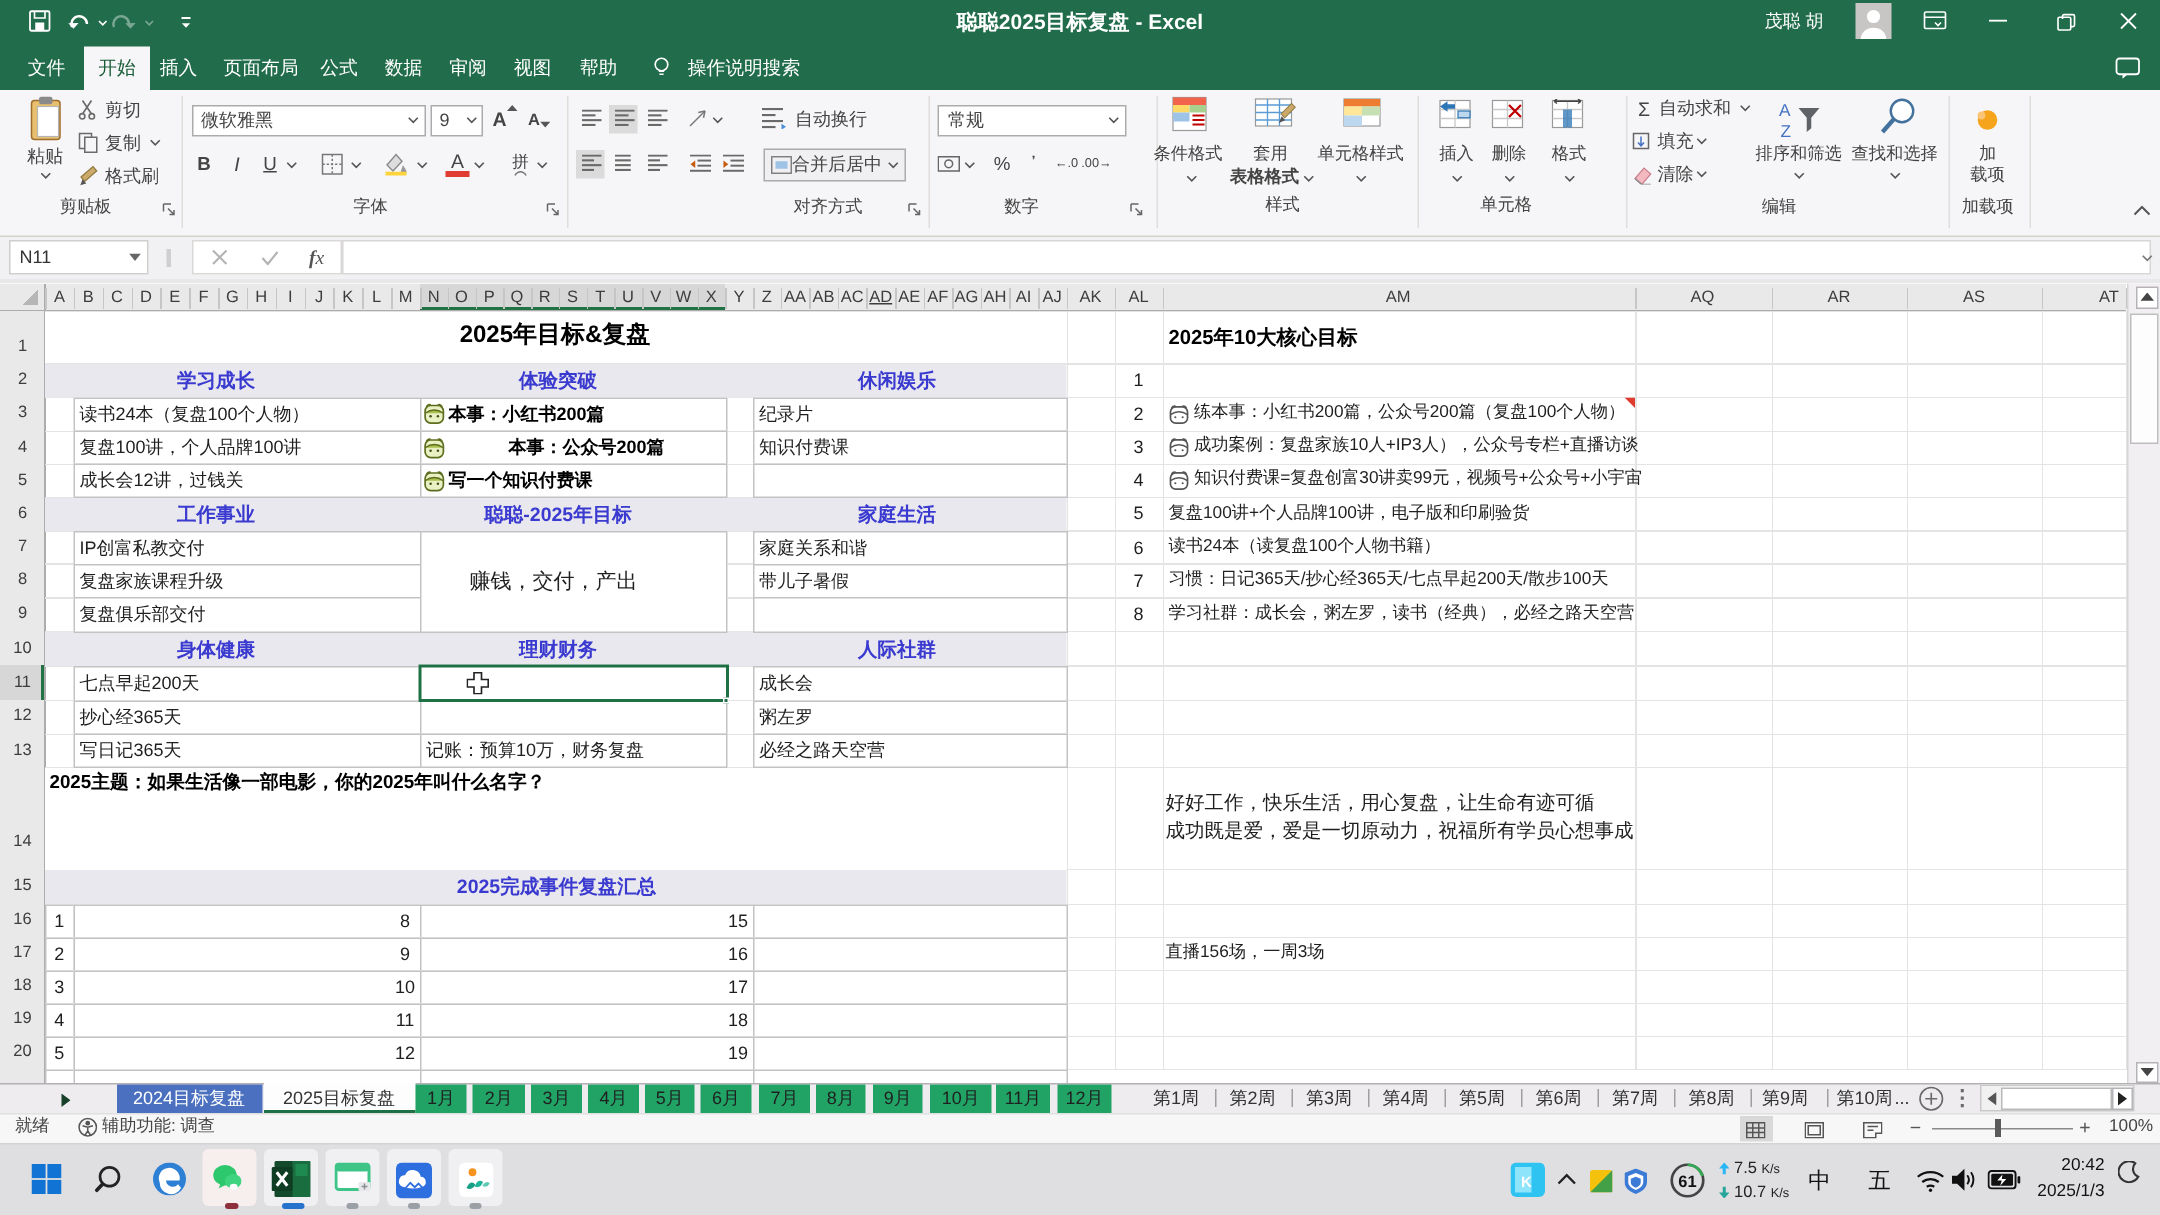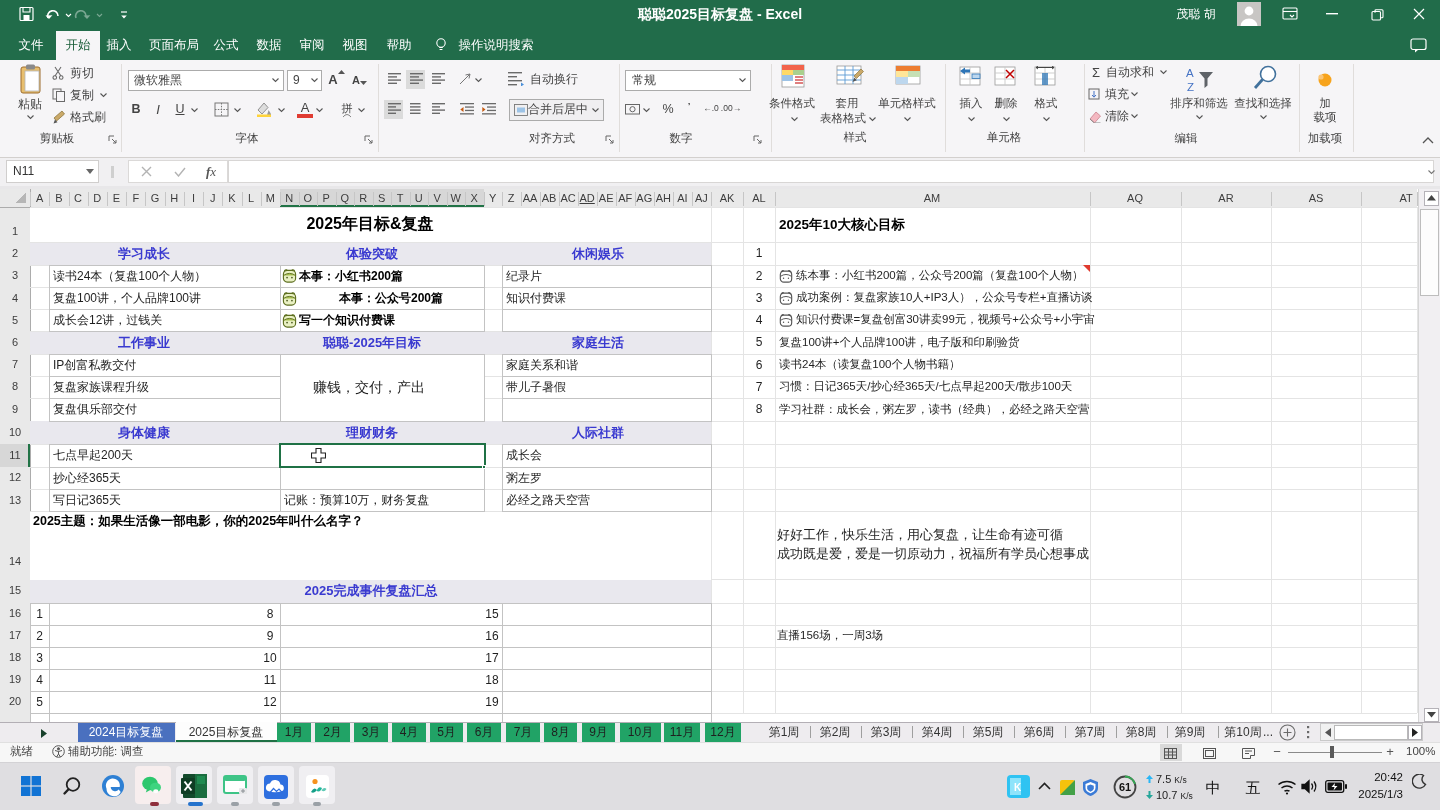--- a/index.html
+++ b/index.html
@@ -276,21 +276,21 @@
 <svg class="a" style="left:790.5px;top:117px" width="8" height="5" fill="none" stroke="#555" stroke-width="1.1">
     <path d="M0.5 0.5 L3.5 3.5 L6.5 0.5"></path>
   </svg>
 <svg class="a" style="left:836px;top:64px" width="28" height="26" fill="none">
 <rect x="1" y="2" width="24" height="18" fill="#fff" stroke="#999" stroke-width="0.8"></rect>
 <path d="M1 6 h24 M1 11 h24 M1 16 h24 M9 2 v18 M17 2 v18" stroke="#5b9bd5" stroke-width="0.9"></path>
 <path d="M18 12 l7 -7 2.5 2.5 -7 7z" fill="#caa969" stroke="#8f7840" stroke-width="0.7"></path>
     <path d="M18.5 13.5 l-2 4.5 4.3 -1.8z" fill="#555"></path>
 </svg>
 <div class="a" style="left:547px;width:600px;text-align:center;top:96.25px;font-size:11.5px;line-height:15.5px;color:#444;font-weight:normal;white-space:nowrap;">套用</div>
-<div class="a" style="left:543px;width:600px;text-align:center;top:111.25px;font-size:11.5px;line-height:15.5px;color:#444;font-weight:normal;white-space:nowrap;">表格格式</div>
+<div class="a" style="left:543px;width:600px;text-align:center;top:111.25px;font-size:11.5px;line-height:15.5px;color:#444;font-weight:bold;white-space:nowrap;">表格格式</div>
 <svg class="a" style="left:868.5px;top:117px" width="8" height="5" fill="none" stroke="#555" stroke-width="1.1">
     <path d="M0.5 0.5 L3.5 3.5 L6.5 0.5"></path>
   </svg>
 <svg class="a" style="left:895px;top:64px" width="28" height="26" fill="none">
 <rect x="1" y="2" width="24" height="18" fill="#fff" stroke="#999" stroke-width="0.8"></rect>
 <rect x="1" y="2" width="24" height="5" fill="#ed7d31"></rect>
     <rect x="1" y="7" width="12" height="6" fill="#ffe699"></rect>
     <rect x="13" y="7" width="12" height="6" fill="#c6e0b4"></rect>
     <rect x="1" y="13" width="12" height="7" fill="#bdd7ee"></rect>
 </svg>

